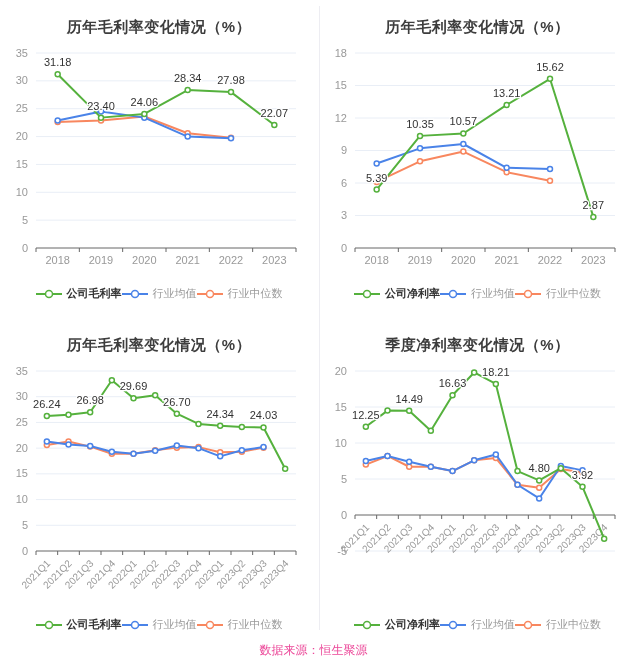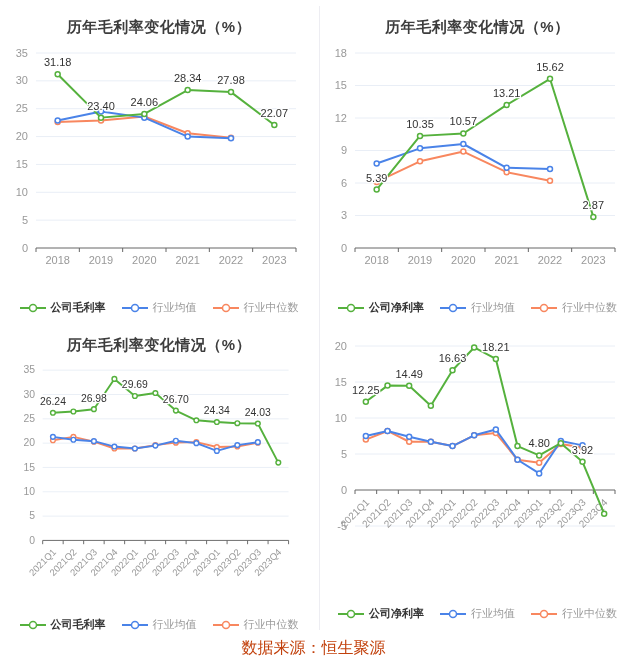--- a/index.html
+++ b/index.html
@@ -8,25 +8,25 @@
   .grid {
     position:absolute; left:0; top:0; width:637px; height:632px;
     display:grid; grid-template-columns:318px 319px; grid-template-rows:318px 314px;
   }
   .chart-card { display:flex; flex-direction:column; align-items:center; padding-top:13px; }
   .chart-title {
     margin:4px 0 1px; font-size:15px; line-height:20px;
     color:#3d3d3d; font-weight:bold; letter-spacing:0.5px;
   }
   .plot { display:block; }
-  .legend { display:flex; gap:16px; align-items:center; justify-content:center; margin-top:17px; }
+  .legend { display:flex; align-items:center; justify-content:center; margin-top:3px; }
   .legend-item { display:inline-flex; align-items:center; gap:5px; font-size:11px; color:#999; cursor:pointer; white-space:nowrap; }
   .legend-item.primary { color:#333; font-weight:bold; }
   .v-divider { position:absolute; left:319px; top:6px; width:1px; height:624px; background:#ededf2; }
-  .footer { position:absolute; left:0; bottom:9px; width:627px; text-align:center; font-size:16px; color:#c2410c; }
+  .footer { position:absolute; left:0; bottom:9px; width:627px; text-align:center; font-size:12px; color:#ec4899; }
 </style>
 </head>
 <body>
 
 <div class="page">
   <div class="grid">
 
     <section class="chart-card">
       <h3 class="chart-title">历年毛利率变化情况（%）</h3>
       <svg class="plot" width="318" height="245" viewBox="0 0 318 245">
@@ -298,20 +298,21 @@
             <svg width="26" height="10">
               <line x1="0" y1="5" x2="26" y2="5" stroke="#f8875f" stroke-width="2"></line>
               <circle cx="13" cy="5" r="3.5" fill="#fff" stroke="#f8875f" stroke-width="1.5"></circle>
             </svg>
             <span>行业中位数</span>
           </span>
         </div>
     </section>
 
     <section class="chart-card">
+      <h3 class="chart-title">季度净利率变化情况（%）</h3>
       <svg class="plot" width="318" height="258" viewBox="0 0 318 258">
           <line x1="36" y1="195" x2="296" y2="195" stroke="#e9eef6" stroke-width="1"></line>
           <text x="28" y="198.5" text-anchor="end" font-size="11" fill="#999999">-5</text>
           <text x="28" y="162.5" text-anchor="end" font-size="11" fill="#999999">0</text>
           <line x1="36" y1="123" x2="296" y2="123" stroke="#e9eef6" stroke-width="1"></line>
           <text x="28" y="126.5" text-anchor="end" font-size="11" fill="#999999">5</text>
           <line x1="36" y1="87" x2="296" y2="87" stroke="#e9eef6" stroke-width="1"></line>
           <text x="28" y="90.5" text-anchor="end" font-size="11" fill="#999999">10</text>
           <line x1="36" y1="51" x2="296" y2="51" stroke="#e9eef6" stroke-width="1"></line>
           <text x="28" y="54.5" text-anchor="end" font-size="11" fill="#999999">15</text>

